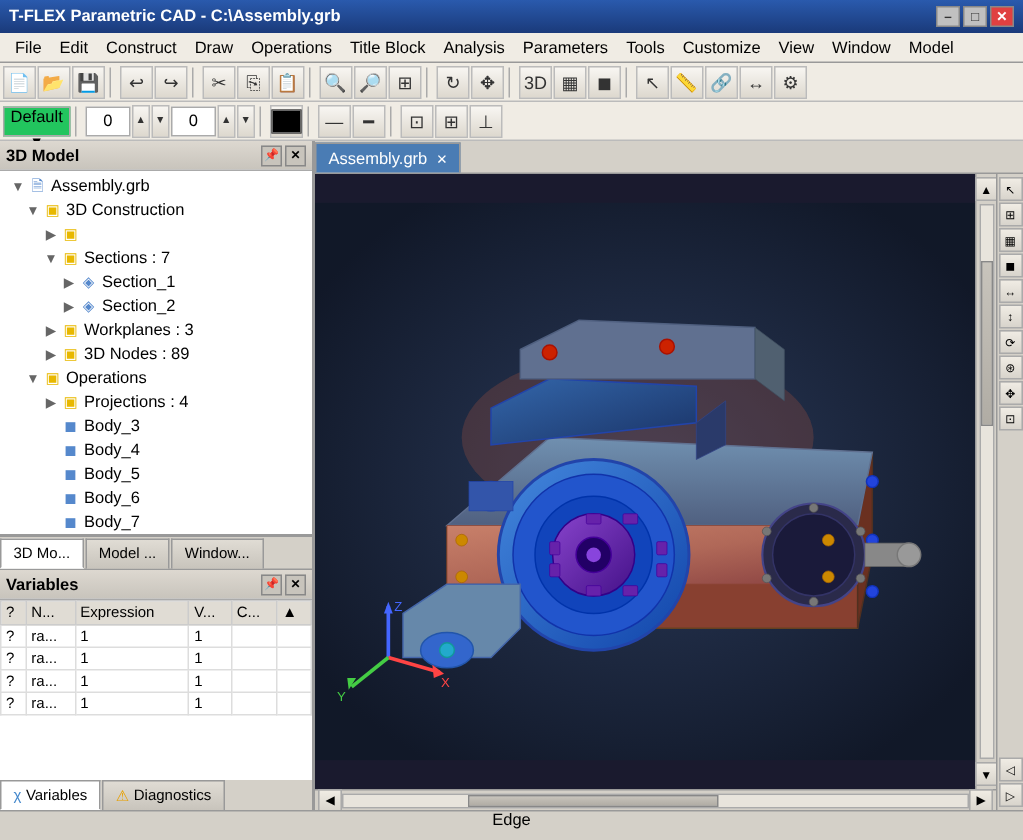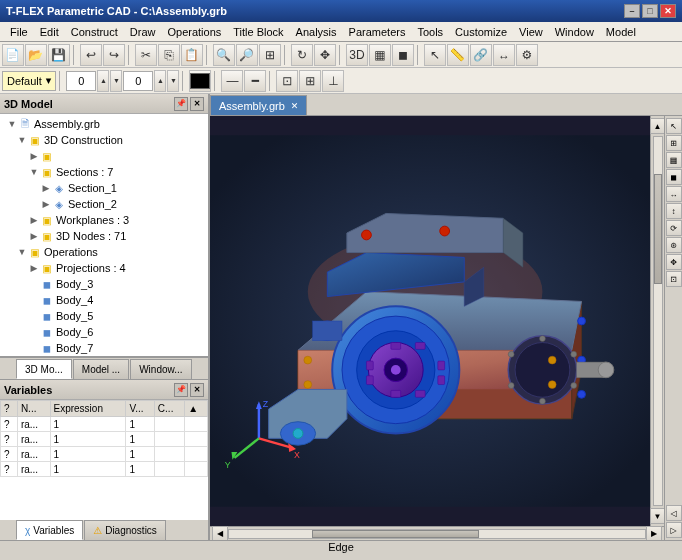--- a/index.html
+++ b/index.html
@@ -60,27 +60,28 @@
       background: linear-gradient(to bottom, #f8f6f2, #ddd8ce);
       border: 1px solid #bbb;
       display: flex; align-items: center; justify-content: center;
       cursor: pointer;
       font-size: 12px;
       color: #333;
     }
     .tb-sep { width: 4px; height: 20px; border-left: 1px solid #aaa; margin: 0 2px; }
     .tb-dropdown {
       height: 20px;
-      background: #fef9c3;
+      background: #22c55e;
       border: 1px solid #aaa;
       display: flex; align-items: center;
       padding: 0 4px;
       font-size: 11px;
       gap: 4px;
       cursor: pointer;
+      flex-direction: column;
     }
     .tb-input {
       width: 30px; height: 20px;
       border: 1px solid #aaa;
       background: white;
       font-size: 11px;
       padding: 0 2px;
       text-align: center;
     }
     .color-box {
@@ -160,21 +161,21 @@
       padding: 2px 8px;
       background: linear-gradient(to bottom, #e0dcd4, #c8c4bc);
       border: 1px solid #999;
       border-bottom: none;
       font-size: 10px;
       cursor: pointer;
       height: 20px;
       display: flex; align-items: center;
       margin-right: 1px;
     }
-    .panel-tab.active { background: white; border-bottom: 1px solid white; z-index: 1; margin-left: 16px; }
+    .panel-tab.active { background: white; border-bottom: 1px solid white; z-index: 1; }
 
     
     #vars-panel {
       height: 160px;
       background: white;
       display: flex;
       flex-direction: column;
     }
     #vars-header {
       background: linear-gradient(to bottom, #ddd8d0, #c8c4bc);
@@ -483,21 +484,21 @@
         <div class="tree-item">
           <span class="tree-indent" style="width:24px"></span>
           <span class="tree-toggle">▶</span>
           <span class="tree-icon folder-icon">▣</span>
           <span>Workplanes : 3</span>
         </div>
         <div class="tree-item">
           <span class="tree-indent" style="width:24px"></span>
           <span class="tree-toggle">▶</span>
           <span class="tree-icon folder-icon">▣</span>
-          <span>3D Nodes : 71</span>
+          <span>3D Nodes : 89</span>
         </div>
         <div class="tree-item">
           <span class="tree-indent" style="width:12px"></span>
           <span class="tree-toggle">▼</span>
           <span class="tree-icon folder-icon">▣</span>
           <span>Operations</span>
         </div>
         <div class="tree-item">
           <span class="tree-indent" style="width:24px"></span>
           <span class="tree-toggle">▶</span>

